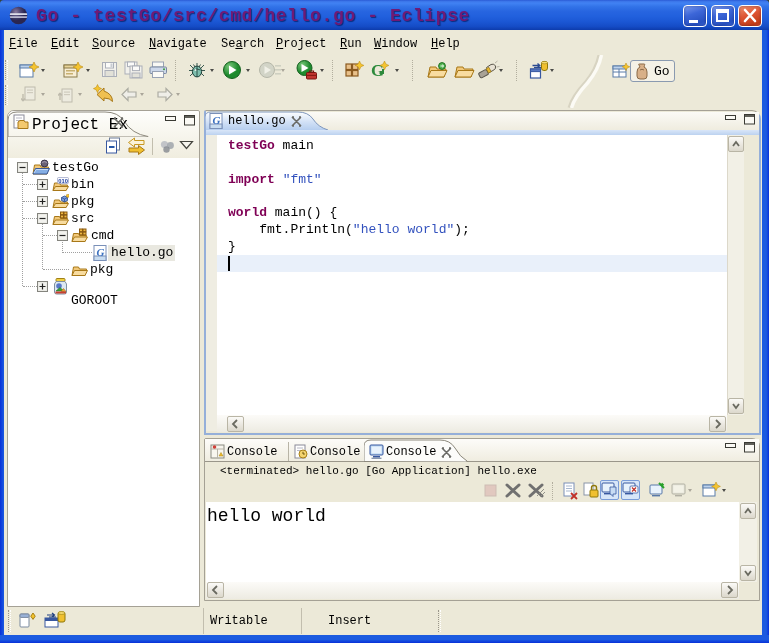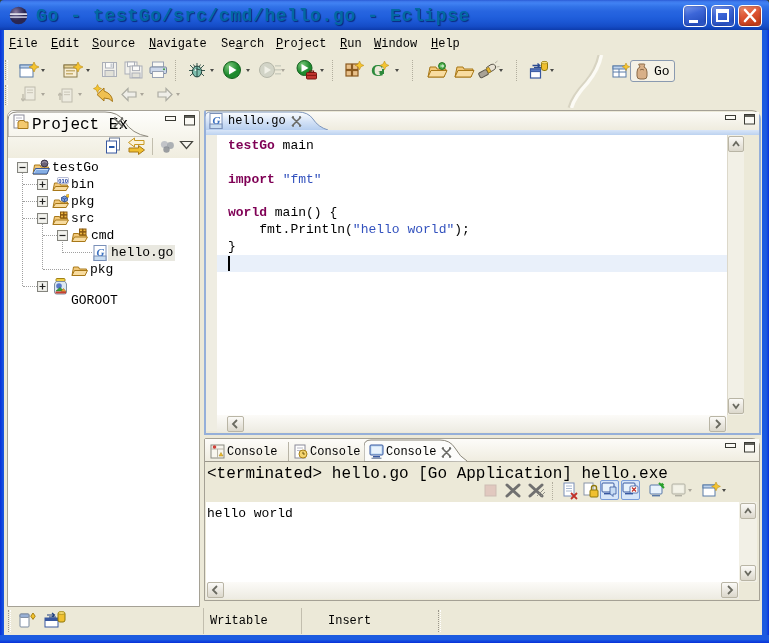--- a/index.html
+++ b/index.html
@@ -1,19 +1,19 @@
 <!DOCTYPE html>
 <html><head><meta charset="utf-8"><style>
 *{margin:0;padding:0;box-sizing:border-box}
 html,body{width:769px;height:643px;overflow:hidden}
 body{position:relative;font-family:"Liberation Mono",monospace;background:#ECE9D8;font-size:12px;color:#000}
 .a{position:absolute}
 .tb{left:0;top:0;width:769px;height:30px;border-radius:4px 4px 0 0;
 background:linear-gradient(180deg,#2B5BD6 0%,#3F7CEE 6%,#3F80F2 12%,#3273E8 22%,#2765E0 38%,#2160DD 55%,#1B57D4 72%,#154CC6 88%,#0D3CAC 100%)}
-.ttxt{left:36px;top:6px;color:#0369a1;font-weight:bold;font-size:18px;letter-spacing:0.62px;text-shadow:1px 1px 1px rgba(0,20,80,.65)}
+.ttxt{left:36px;top:6px;color:#701a75;font-weight:bold;font-size:18px;letter-spacing:0.62px;text-shadow:1px 1px 1px rgba(0,20,80,.65)}
 .wbtn{top:5px;width:24px;height:22px;border-radius:4px;border:1px solid #fff;
 background:linear-gradient(160deg,#7C9BEE 0%,#3C66D8 40%,#2750C0 80%,#3C66D8 100%);box-shadow:inset 0 0 3px rgba(0,0,50,.4)}
 .wclose{background:linear-gradient(160deg,#F0926F 0%,#DD5433 45%,#C23C16 85%,#D8532E 100%)}
 .bl{left:0;top:30px;width:4px;height:613px;background:linear-gradient(90deg,#0831D9,#1C5BE0)}
 .br{left:762px;top:30px;width:7px;height:613px;background:linear-gradient(90deg,#1C5BE0 0%,#1C5BE0 60%,#0831D9 100%)}
 .bb{left:0px;top:635px;width:769px;height:8px;background:linear-gradient(180deg,#1C5BE0 0%,#1C5BE0 55%,#0831D9 100%)}
 .menu{top:37px;font-size:12px}
 .sepv{width:1px;background:#C2BEAE}
 .sepd{width:1px;background:transparent;border-left:1px dotted #B2AE9E}
 .grip{width:3px;border-left:1px dotted #9a968a;border-right:1px dotted #fff}
@@ -468,21 +468,21 @@
 </svg>
 <div class="a tabtxt" style="left:386px;top:445px">Console</div>
 <svg class="a" style="left:440px;top:446px" width="13" height="13">
  <path d="M2 2 L11 11 M11 2 L2 11 M2 2 L4 2 M9 2 L11 2 M2 11 L4 11 M9 11 L11 11" stroke="#6A6A66" stroke-width="1.6"></path>
 </svg>
 <svg class="a" style="left:719px;top:441px" width="40" height="13">
  <rect x="6.5" y="2.5" width="10" height="4" fill="#FAF9F4" stroke="#3A3A34"></rect>
  <rect x="25.5" y="1.5" width="10" height="9.5" fill="#FAF9F4" stroke="#3A3A34"></rect>
     <rect x="26" y="2.2" width="9" height="1.6" fill="#3A3A34"></rect>
 </svg>
-<div class="a" style="left:207px;top:465px;font-size:16px;white-space:pre">&lt;terminated&gt; hello.go [Go Application] hello.exe</div>
+<div class="a" style="left:220px;top:465px;font-size:11px;white-space:pre">&lt;terminated&gt; hello.go [Go Application] hello.exe</div>
 
 <svg class="a" style="left:484px;top:484px" width="14" height="14">
     <rect x="1" y="1" width="11" height="11" fill="#D8A8A8" opacity="0.5" stroke="#B09090"></rect>
   </svg>
 <svg class="a" style="left:505px;top:483px" width="16" height="15">
     <path d="M2 2 L14 13 M14 2 L2 13" stroke="#707070" stroke-width="3" stroke-linecap="round"></path>
   </svg>
 <svg class="a" style="left:528px;top:483px" width="18" height="15">
     <path d="M2 2 L14 13 M14 2 L2 13" stroke="#707070" stroke-width="3" stroke-linecap="round"></path>
     <path d="M9 13 L16 6 M12 14 L17 9" stroke="#909088" stroke-width="1"></path>
@@ -525,21 +525,21 @@
 </svg>
 <div class="a dd ddg" style="left:688px;top:489px"></div>
 <svg class="a" style="left:702px;top:481px" width="19" height="18">
  <rect x="1" y="4" width="12" height="11" fill="#fff" stroke="#5A7DA8"></rect>
     <rect x="1" y="4" width="12" height="3" fill="#BDD2EC" stroke="#5A7DA8"></rect>
  <path d="M14 1 l1.4 3 3 1.4 -3 1.4 -1.4 3 -1.4 -3 -3 -1.4 3 -1.4 z" fill="#F4C430" stroke="#B8860B" stroke-width=".5"></path>
 </svg>
 <div class="a dd" style="left:722px;top:489px"></div>
 
 <div class="a" style="left:206px;top:502px;width:533px;height:80px;background:#fff"></div>
-<div class="a" style="left:207px;top:506px;font-size:13px">hello world</div>
+<div class="a" style="left:207px;top:506px;font-size:18px">hello world</div>
 <div class="a" style="left:739px;top:502px;width:18px;height:80px;background:#F2F0E6"></div>
 <div class="a sbtn" style="left:740px;top:503px;width:16px;height:16px"><svg width="14" height="14">
       <path d="M4 9 L7 5 L10 9" fill="none" stroke="#6A6A60" stroke-width="1.8"></path>
     </svg></div>
 <div class="a sbtn" style="left:740px;top:565px;width:16px;height:16px"><svg width="14" height="14">
       <path d="M4 5 L7 9 L10 5" fill="none" stroke="#6A6A60" stroke-width="1.8"></path>
     </svg></div>
 <div class="a" style="left:206px;top:582px;width:533px;height:17px;background:linear-gradient(180deg,#FCFBF8,#EDEBE2)"></div>
 <div class="a sbtn" style="left:207px;top:582px;width:17px;height:16px"><svg width="15" height="14">
       <path d="M9 3 L5 7 L9 11" fill="none" stroke="#6A6A60" stroke-width="1.8"></path>

